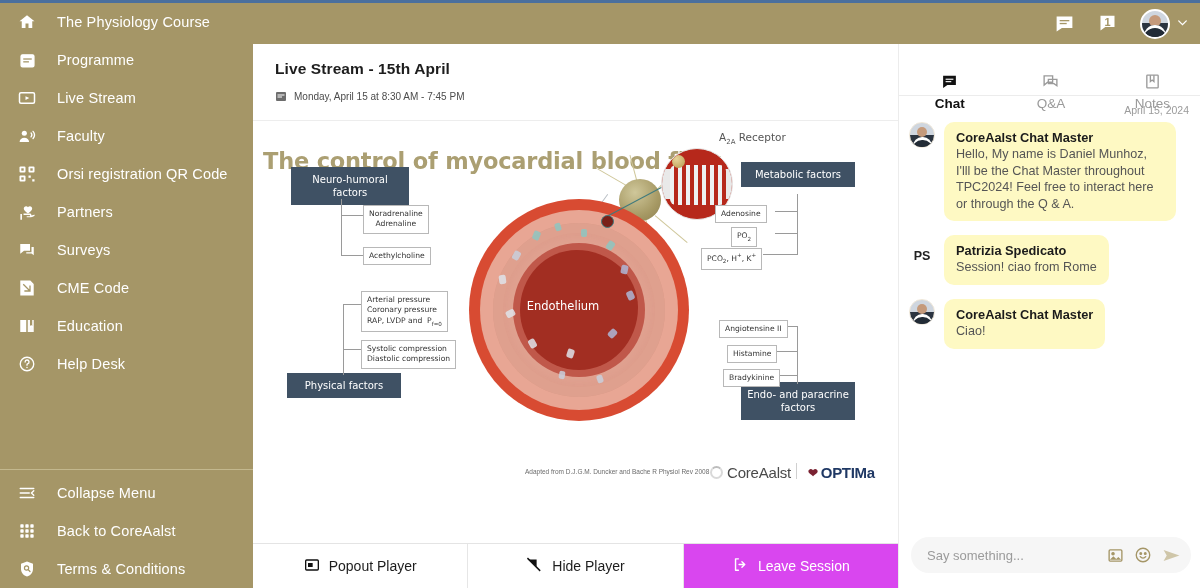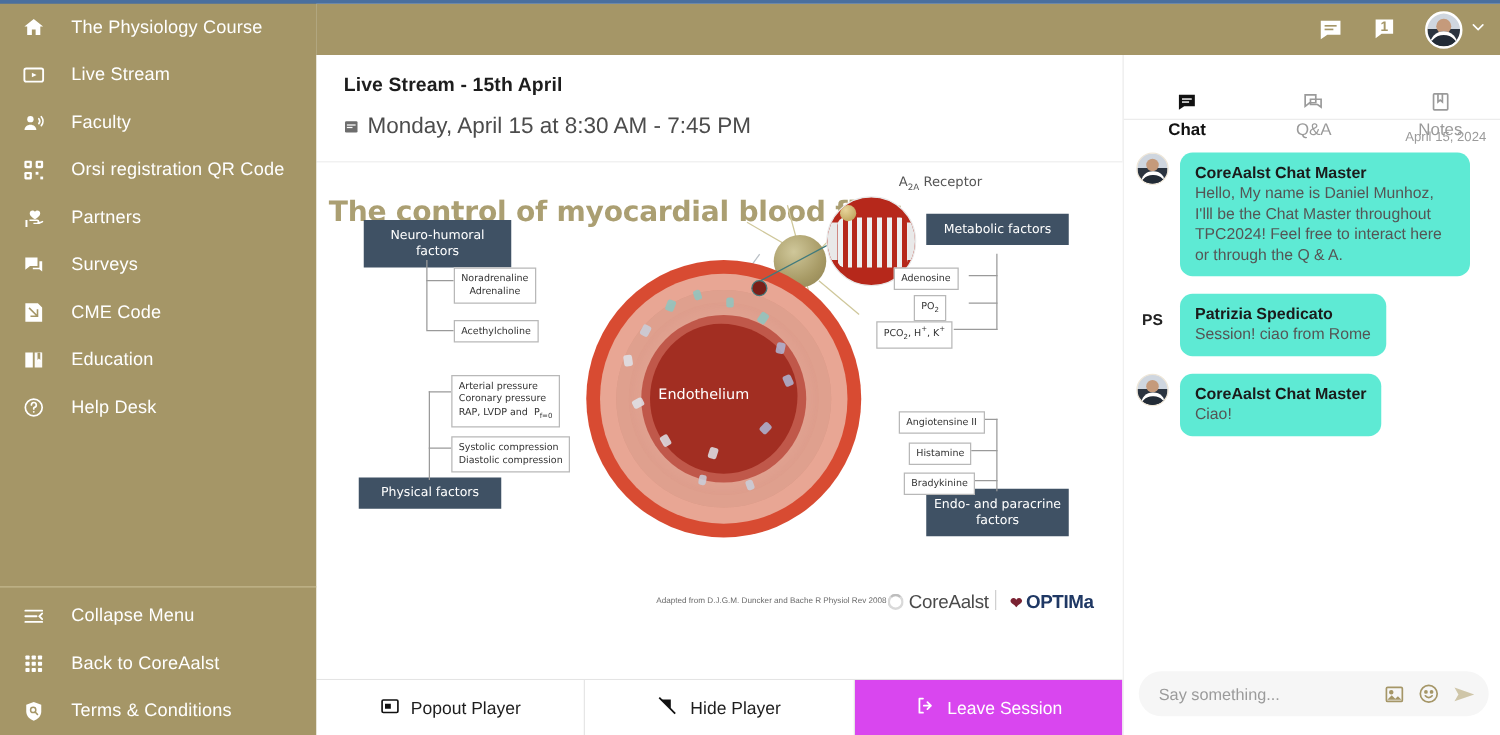--- a/index.html
+++ b/index.html
@@ -85,21 +85,21 @@
   
   .content {
     flex: 1 1 auto; margin: 0; background: #ffffff;
     display: flex; flex-direction: column;
     overflow: hidden;
   }
   .card-wrap { display: flex; flex: 1 1 auto; }
   .player-col { flex: 1 1 auto; display: flex; flex-direction: column; background: #fff; }
   .session-head { padding: 16px 22px 10px 22px; background: #fff; }
   .session-title { font-size: 15.5px; font-weight: bold; color: #1d1d1d; letter-spacing: .1px; }
-  .session-sub { margin-top: 12px; display: flex; align-items: center; gap: 7px; font-size: 18px; color: #4c4c4c; }
+  .session-sub { margin-top: 12px; display: flex; align-items: center; gap: 7px; font-size: 10px; color: #4c4c4c; }
   .session-sub .cal { color: #6d6d6d; display: flex; }
 
   .slide-area {
     margin: 8px 0 0 0; background: #ffffff;
     flex: 1 1 auto; position: relative; overflow: hidden;
     border-top: 1px solid #ededed;
   }
   .slide { position: relative; width: 645px; height: 366px; background: #fff; }
 
   .slide-title {
@@ -227,21 +227,21 @@
   }
   .ctab.active { color: #111; font-weight: bold; }
   .chat-date { text-align: right; padding: 8px 14px 4px 0; font-size: 10.5px; color: #9b9b9b; }
   .chat-body { flex: 1 1 auto; overflow: hidden; padding: 2px 10px 6px 10px; }
   .msg { display: flex; gap: 9px; margin-bottom: 14px; align-items: flex-start; }
   .msg .initials {
     width: 26px; flex: 0 0 26px; text-align: center; font-size: 12.5px;
     font-weight: bold; color: #222; padding-top: 14px;
   }
   .bubble {
-    background: #5eead4; border-radius: 10px; padding: 8px 12px 9px 12px;
+    background: #fef9c3; border-radius: 10px; padding: 8px 12px 9px 12px;
     max-width: 232px;
   }
   .bubble .who { font-size: 12.8px; font-weight: bold; color: #1b1b1b; }
   .bubble .txt { font-size: 12.6px; color: #555; line-height: 1.32; margin-top: 1px; }
   .chat-input-row { flex: 0 0 56px; display: flex; align-items: center; padding: 0 12px 10px 12px; }
   .chat-input {
     flex: 1 1 auto; height: 36px; background: #f6f6f6; border-radius: 18px;
     display: flex; align-items: center; padding: 0 10px 0 16px; gap: 10px;
   }
   .chat-input .ph { flex: 1 1 auto; font-size: 13px; color: #9b9b9b; }
@@ -265,20 +265,30 @@
 
       <div class="nav-item first">
         <span class="ico">
           <svg width="18" height="18" viewBox="0 0 24 24" fill="currentColor">
               <path d="M12 3 2 11h3v9h5v-6h4v6h5v-9h3z"></path>
             </svg>
         </span>
         <span class="lbl">The Physiology Course</span>
       </div>
 
+      <div class="nav-item">
+        <span class="ico">
+          <svg width="17" height="17" viewBox="0 0 24 24" fill="none" stroke="currentColor" stroke-width="2">
+              <rect x="3" y="4" width="18" height="17" rx="2" fill="currentColor"></rect>
+              <rect x="6" y="9" width="12" height="1.8" fill="#a59667" stroke="none"></rect>
+              <rect x="6" y="13" width="8" height="1.8" fill="#a59667" stroke="none"></rect>
+            </svg>
+        </span>
+        <span class="lbl">Programme</span>
+      </div>
 
       <div class="nav-item">
         <span class="ico">
           <svg width="18" height="18" viewBox="0 0 24 24" fill="none" stroke="currentColor" stroke-width="2">
               <rect x="2" y="5" width="20" height="14" rx="2"></rect>
               <path d="M10 9.5 15 12l-5 2.5z" fill="currentColor" stroke="none"></path>
             </svg>
         </span>
         <span class="lbl">Live Stream</span>
       </div>

